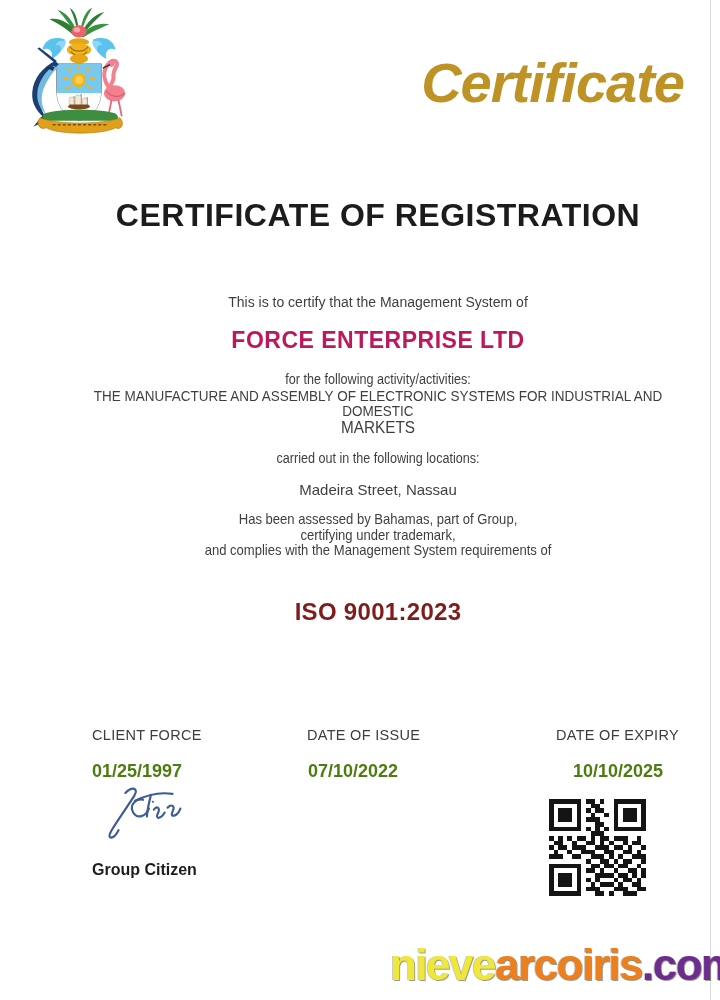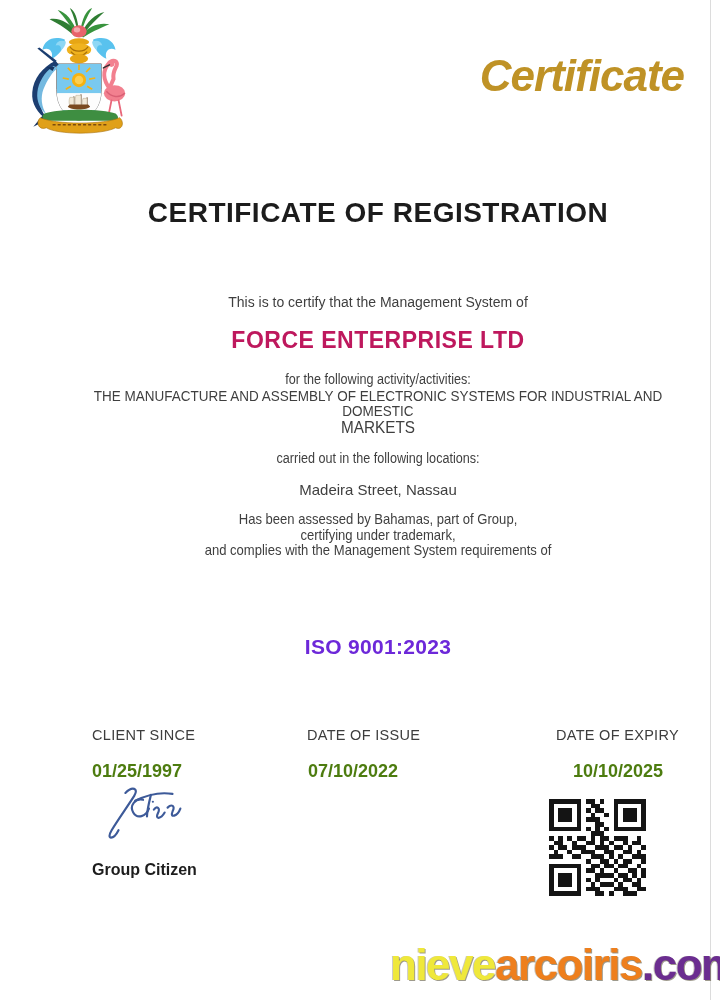--- a/index.html
+++ b/index.html
@@ -5,34 +5,34 @@
   html,body{margin:0;padding:0;}
   body{background:#ffffff;}
   .page{
     position:relative;width:720px;height:1000px;background:#ffffff;overflow:hidden;
     font-family:"Liberation Sans",sans-serif;color:#383838;
   }
   .edge-line{position:absolute;left:710px;top:0;width:1px;height:1000px;background:#dcdcdc;}
   .emblem{position:absolute;left:24px;top:8px;width:112px;height:132px;}
   .script-title{
     position:absolute;right:36px;top:52px;font-style:italic;font-weight:600;
-    font-size:44px;letter-spacing:-1px;line-height:1.1;
+    font-size:56px;letter-spacing:-1px;line-height:1.1;
   }
   .content{position:absolute;left:36px;top:0;width:684px;text-align:center;}
-  .heading{position:absolute;left:0;width:100%;top:197px;font-size:28px;font-weight:bold;color:#1c1c1c;letter-spacing:0.5px;}
+  .heading{position:absolute;left:0;width:100%;top:197px;font-size:32px;font-weight:bold;color:#1c1c1c;letter-spacing:0.5px;}
   .certify{position:absolute;left:0;width:100%;top:294px;font-size:14px;color:#3f3f3f;}
   .company{position:absolute;left:0;width:100%;top:327px;font-size:23px;font-weight:bold;color:#be185d;letter-spacing:0.5px;}
   .activity{position:absolute;left:0;width:100%;top:372px;font-size:14px;color:#3f3f3f;line-height:15.5px;}
   .cond{transform:scaleX(0.9);transform-origin:50% 50%;white-space:nowrap;}
   .act-big{font-size:15px;}
   .act-last{font-size:17px;line-height:18px;}
   .locations-intro{position:absolute;left:0;width:100%;top:450px;font-size:14px;color:#3f3f3f;}
   .location-line{position:absolute;left:0;width:100%;top:481px;font-size:15px;color:#3f3f3f;}
   .assessed{position:absolute;left:0;width:100%;top:512px;font-size:14.5px;color:#3f3f3f;line-height:15.5px;}
-  .iso{position:absolute;left:0;width:100%;top:635px;font-size:21px;font-weight:bold;color:#6d28d9;letter-spacing:0.3px;}
+  .iso{position:absolute;left:0;width:100%;top:598px;font-size:24px;font-weight:bold;color:#7f1d1d;letter-spacing:0.3px;}
   .field-label{position:absolute;top:727px;font-size:14.5px;color:#3d3d3d;letter-spacing:0.3px;}
   .field-value{position:absolute;top:761px;font-size:18px;font-weight:bold;color:#4d7c0f;}
   .lbl-client{left:92px;} .val-client{left:92px;}
   .lbl-issue{left:307px;} .val-issue{left:308px;}
   .lbl-expiry{left:556px;} .val-expiry{left:573px;}
   .signature{position:absolute;left:92px;top:783px;width:108px;height:64px;}
   .sig-name{position:absolute;left:92px;top:861px;font-size:16px;font-weight:bold;color:#1d1d1d;}
   .qr{
     position:absolute;left:549px;top:799px;width:97px;height:97px;background:#ffffff;
     display:grid;grid-template-columns:repeat(21,1fr);grid-template-rows:repeat(21,1fr);
@@ -164,21 +164,21 @@
 
     <div class="assessed">
       <div class="cond">Has been assessed by Bahamas, part of Group,</div>
       <div class="cond">certifying under trademark,</div>
       <div class="cond">and complies with the Management System requirements of</div>
     </div>
 
     <div class="iso">ISO 9001:2023</div>
   </div>
 
-  <div class="field-label lbl-client">CLIENT SINCE</div>
+  <div class="field-label lbl-client">CLIENT FORCE</div>
   <div class="field-label lbl-issue">DATE OF ISSUE</div>
   <div class="field-label lbl-expiry">DATE OF EXPIRY</div>
   <div class="field-value val-client">01/25/1997</div>
   <div class="field-value val-issue">07/10/2022</div>
   <div class="field-value val-expiry">10/10/2025</div>
 
   <svg class="signature" viewBox="0 0 110 65" xmlns="http://www.w3.org/2000/svg">
     <g fill="none" stroke="#3d5a99" stroke-width="2.2" stroke-linecap="round">
       <path d="M34,10 C41,3 48,5 43,13 C36,24 26,38 20,48 C14,58 22,58 27,48"></path>
       <path d="M52,17 C44,15 38,23 42,30 C46,37 55,34 58,26"></path>

